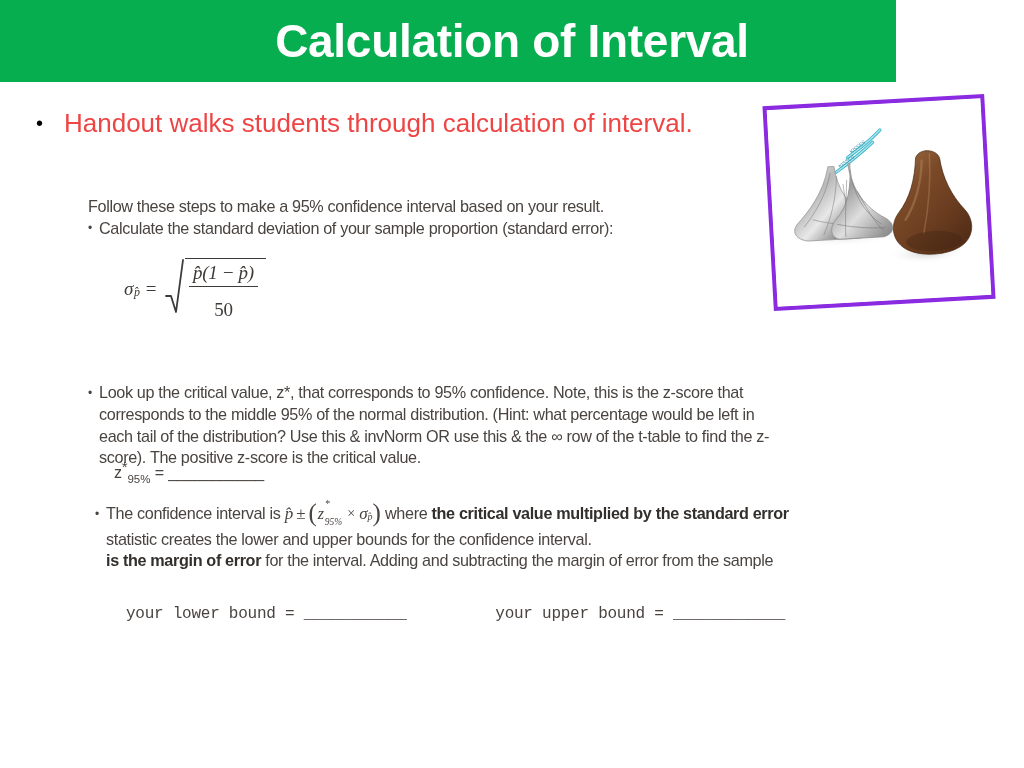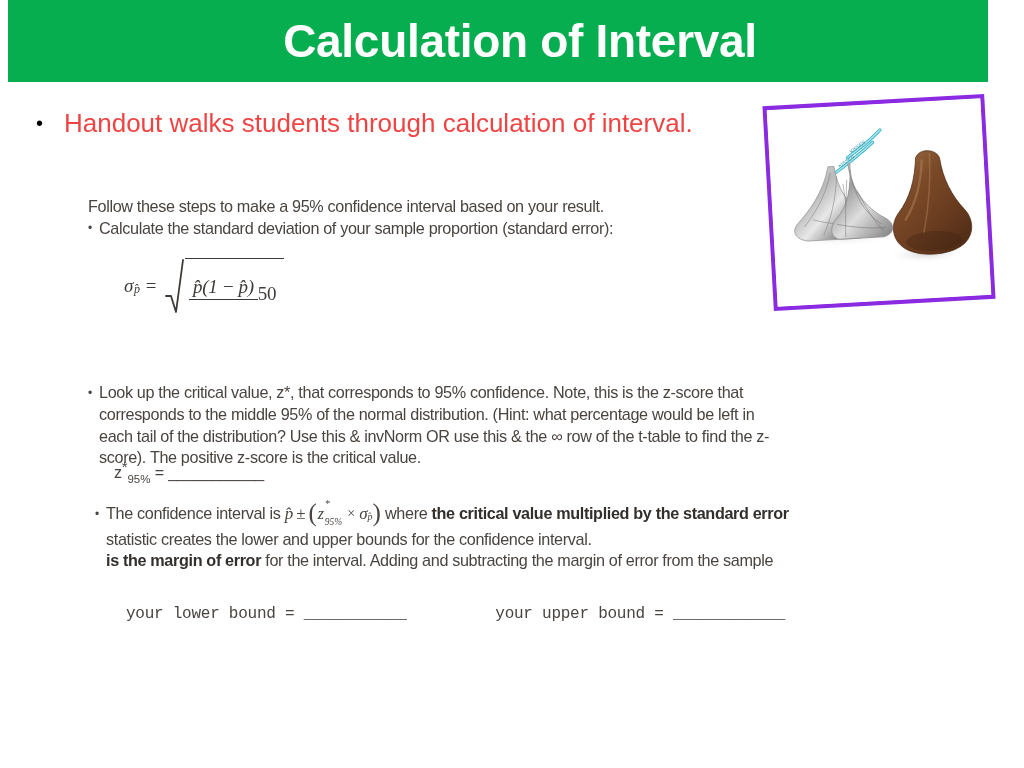--- a/index.html
+++ b/index.html
@@ -12,23 +12,23 @@
     height: 768px;
     position: relative;
     overflow: hidden;
     font-family: "Liberation Sans", sans-serif;
     color: #000000;
   }
 
   
   #title-banner {
     position: absolute;
-    left: 8px;
+    left: 0;
     top: 0;
-    width: 980px;
+    width: 896px;
     height: 82px;
     background: #07AE51;
     text-align: center;
   }
   #title-text {
     position: absolute;
     left: 0;
     top: 0;
     width: 1024px;
     height: 82px;
@@ -132,21 +132,21 @@
   }
   .radical-sign {
     width: 20px;
     position: relative;
   }
   .radical-sign svg { display: block; }
   .radical-body {
     border-top: 1.5px solid #3e3a37;
     padding: 2px 8px 0 4px;
     display: flex;
-    flex-direction: row;
+    flex-direction: column;
     align-items: center;
     justify-content: flex-end;
   }
   .frac-num {
     font-size: 19px;
     font-family: "Liberation Serif", serif;
     padding: 1px 4px 2px 4px;
     border-bottom: 1.4px solid #3e3a37;
     white-space: nowrap;
   }

